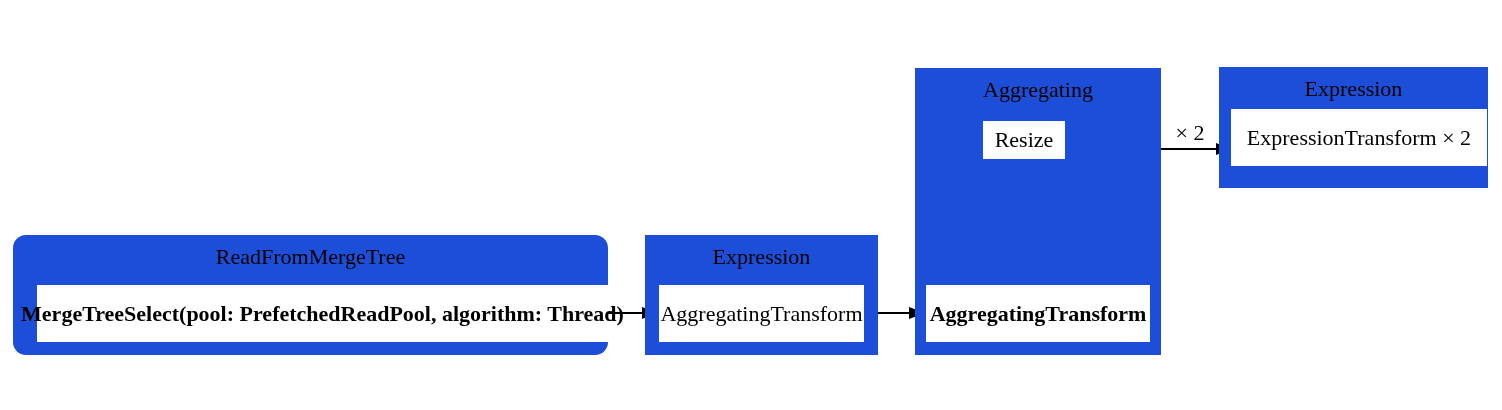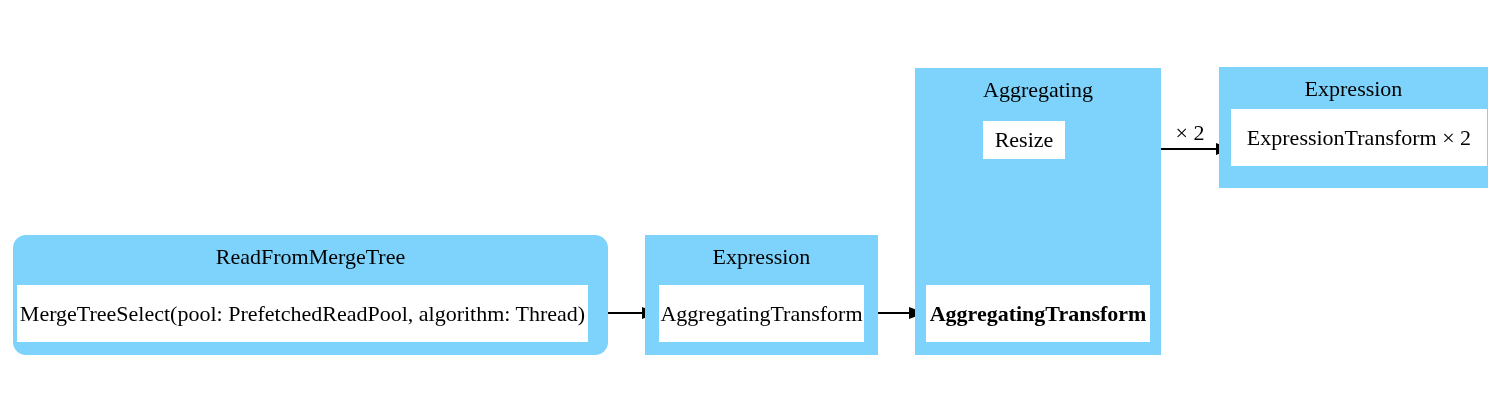--- a/index.html
+++ b/index.html
@@ -16,21 +16,21 @@
     position: absolute;
     left: 0;
     top: 0;
     width: 1502px;
     height: 410px;
     pointer-events: none;
   }
   .edge { stroke: #000000; stroke-width: 2px; }
   .group {
     position: absolute;
-    background: #7dd3fc;
+    background: #1d4ed8;
   }
   .group-title {
     position: absolute;
     left: 0;
     right: 0;
     top: 8px;
     text-align: center;
     font-size: 22px;
     line-height: 27px;
     white-space: nowrap;
@@ -64,21 +64,21 @@
       </marker>
     </defs>
     <line class="edge" x1="597" y1="313" x2="657" y2="313" marker-end="url(#ah)"></line>
     <line class="edge" x1="864" y1="313" x2="924" y2="313" marker-end="url(#ah)"></line>
     <line class="edge" x1="1037" y1="285" x2="1037" y2="178" marker-end="url(#ah)"></line>
     <line class="edge" x1="1078" y1="149" x2="1231" y2="149" marker-end="url(#ah)"></line>
   </svg>
 
   <div class="group" style="left:13px; top:235px; width:595px; height:120px;border-radius:13px;">
     <div class="group-title">ReadFromMergeTree</div>
-    <div class="node" style="left:4px; top:50px; width:571px; height:57px;">MergeTreeSelect(pool: PrefetchedReadPool, algorithm: Thread)</div>
+    <div class="node" style="left:24px; top:50px; width:571px; height:57px;font-weight:bold;">MergeTreeSelect(pool: PrefetchedReadPool, algorithm: Thread)</div>
   </div>
 
   <div class="group" style="left:645px; top:235px; width:233px; height:120px;">
     <div class="group-title">Expression</div>
     <div class="node" style="left:14px; top:50px; width:205px; height:57px;">AggregatingTransform</div>
   </div>
 
   <div class="group" style="left:915px; top:68px; width:246px; height:287px;">
     <div class="group-title">Aggregating</div>
     <div class="node" style="left:68px; top:53px; width:82px; height:38px;">Resize</div>

